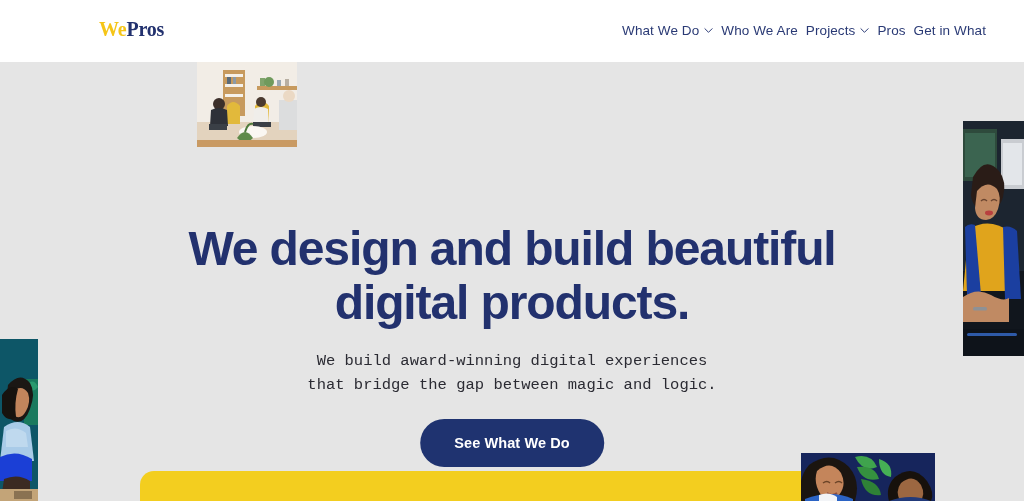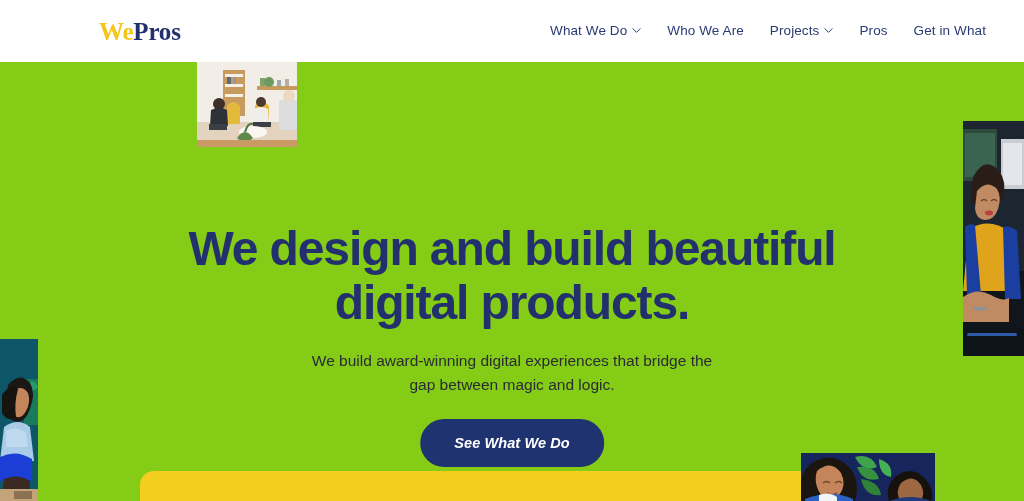--- a/index.html
+++ b/index.html
@@ -14,51 +14,51 @@
   .header {
     position:absolute; top:0; left:0;
     width:1024px; height:62px;
     background:#FFFFFF;
     display:flex; align-items:center;
     z-index:40;
   }
   .logo {
     position:absolute; left:99px; top:18px;
     font-family:"Liberation Serif", serif;
-    font-size:25px; font-weight:700;
+    font-size:20px; font-weight:700;
     letter-spacing:-0.2px;
     white-space:nowrap;
   }
   .logo .we   { color:#F5C518; }
   .logo .pros { color:#22316E; }
 
   .nav {
     position:absolute; right:38px; top:0;
     height:62px;
     display:flex; align-items:center;
-    gap:26px;
+    gap:8px;
   }
   .nav-item {
     display:flex; align-items:center; gap:5px;
     color:#2A3A75;
     font-size:13.5px;
     font-weight:400;
     letter-spacing:0.1px;
     white-space:nowrap;
     cursor:pointer;
     line-height:1;
   }
   .chev { display:inline-block; width:9px; height:9px; position:relative; top:-1px; }
   .chev svg { display:block; }
 
   
   .hero {
     position:absolute; top:62px; left:0;
     width:1024px; height:439px;
-    background:#84cc16;
+    background:#e5e5e5;
     overflow:hidden;
   }
 
   .headline {
     position:absolute;
     left:50%; transform:translateX(-50%);
     top:160px;
     width:700px;
     color:#22316E;
     font-size:48px;
@@ -67,21 +67,21 @@
     letter-spacing:-1.1px;
     text-align:center;
   }
 
   .subhead {
     position:absolute;
     left:50%; transform:translateX(-50%);
     top:287px;
     width:420px;
     color:#2B2B33;
-    font-family:Liberation Sans, sans-serif;
+    font-family:Liberation Mono, monospace;
     font-size:15.5px;
     line-height:1.55;
     text-align:center;
   }
 
   .cta {
     position:absolute;
     left:50%; transform:translateX(-50%);
     top:357px;
     background:#1F3370;
@@ -89,21 +89,20 @@
     border:none;
     border-radius:999px;
     padding:0 34px;
     height:48px;
     font-family:"Liberation Sans", sans-serif;
     font-size:14.5px;
     font-weight:700;
     letter-spacing:0.1px;
     cursor:pointer;
     white-space:nowrap;
-    font-style:italic;
   }
 
   
   .bottom-panel {
     position:absolute;
     left:140px; top:409px;
     width:750px; height:40px;
     background:#F3CE1F;
     border-radius:14px 14px 0 0;
   }

